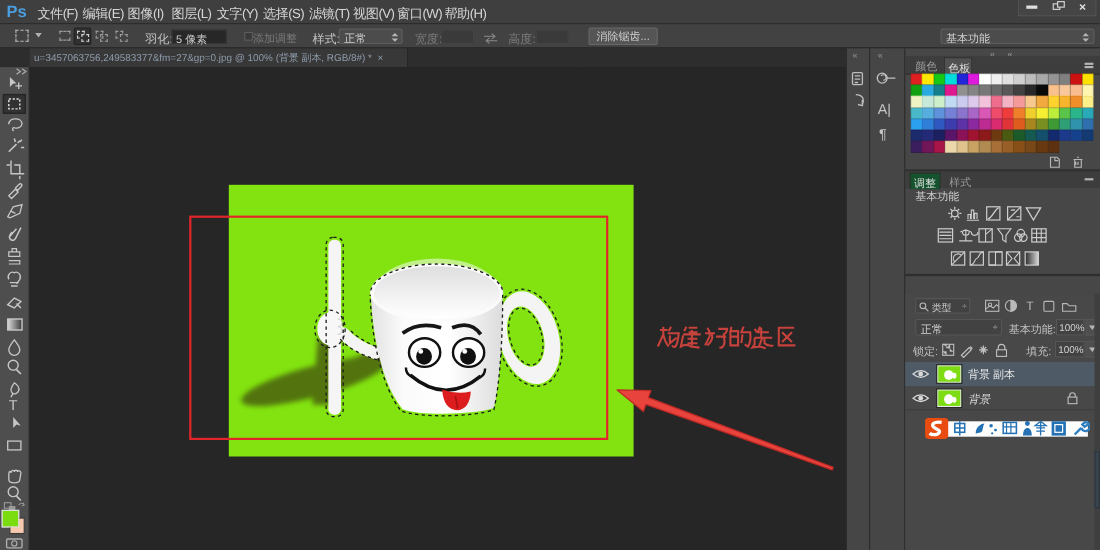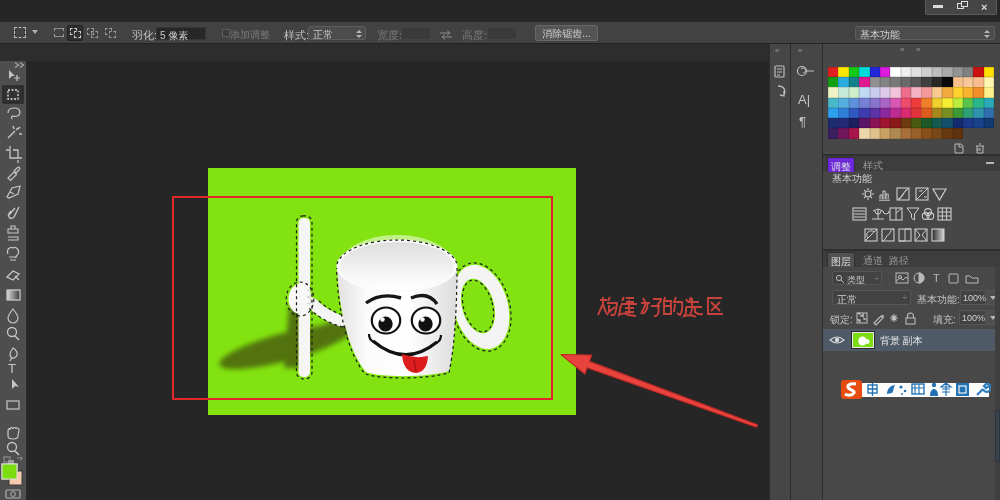--- a/index.html
+++ b/index.html
@@ -21,20 +21,33 @@
 .dna{position:absolute;width:0;height:0;border-left:3px solid transparent;border-right:3px solid transparent;border-top:4px solid #b5b5b5;}
 .ddl{position:absolute;background:#4c4c4c;border:1px solid #5e5e5e;border-radius:2px;height:14px;font-size:10px;color:#d0d0d0;padding:1px 4px;}
 .panelcol{left:823px;top:44px;width:177px;height:456px;background:#474747;}
 .dockA{left:769px;top:44px;width:22px;height:456px;background:#464646;border-left:1px solid #2b2b2b;border-right:1px solid #2b2b2b;}
 .dockB{left:791px;top:44px;width:32px;height:456px;background:#464646;border-right:1px solid #2b2b2b;}
 </style>
 </head>
 <body>
 <div id="app">
 
+  <div class="abs menubar">
+    <span class="ps">Ps</span>
+    <span class="menu" style="left:34px">文件(F)</span>
+    <span class="menu" style="left:75px">编辑(E)</span>
+    <span class="menu" style="left:116px">图像(I)</span>
+    <span class="menu" style="left:156px">图层(L)</span>
+    <span class="menu" style="left:197px">文字(Y)</span>
+    <span class="menu" style="left:239px">选择(S)</span>
+    <span class="menu" style="left:281px">滤镜(T)</span>
+    <span class="menu" style="left:321px">视图(V)</span>
+    <span class="menu" style="left:361px">窗口(W)</span>
+    <span class="menu" style="left:404px">帮助(H)</span>
+  </div>
 
   <div class="abs" style="left:925px;top:0;width:72px;height:15px;border:1px solid #5a5a5a;border-top:none;border-radius:0 0 2px 2px;background:#454545;"></div>
   <div class="abs" style="left:933px;top:5px;width:10px;height:3px;background:#ddd;"></div>
   <div class="abs" style="left:957px;top:3px;width:7px;height:6px;border:1.5px solid #ddd;"></div>
   <div class="abs" style="left:961px;top:1px;width:7px;height:6px;border:1.5px solid #ddd;background:#454545;"></div>
   <div class="abs" style="left:981px;top:1px;color:#ddd;font-size:11px;font-weight:bold;">×</div>
 
   <div class="abs optbar">
 
     <div class="abs" style="left:14px;top:5px;width:12px;height:11px;border:1px dashed #b8b8b8;"></div>
@@ -63,20 +76,21 @@
         <path d="M2 3 h10 m-3 -2.5 l3 2.5 l-3 2.5 M14 7 h-10 m3 -2.5 l-3 2.5 l3 2.5" stroke="#8a8a8a" fill="none" stroke-width="1"></path>
       </svg>
     <span class="abs gray" style="left:462px;top:6px;">高度:</span>
     <div class="inbox" style="left:487px;top:5px;width:30px;background:#3a3a3a;border-color:#444;"></div>
     <div class="sep" style="left:526px"></div>
     <div class="abs" style="left:535px;top:3px;width:63px;height:16px;background:#555;border:1px solid #686868;border-radius:2px;color:#cfcfcf;font-size:10px;text-align:center;line-height:15px;">消除锯齿...</div>
     <div class="ddl" style="left:855px;top:4px;width:140px;">基本功能<span class="spn" style="right:4px;top:3px;"></span><span class="spn2" style="right:4px;top:8px;"></span></div>
   </div>
 
   <div class="abs tabbar">
+    <div class="abs" style="left:27px;top:0;width:344px;height:17px;background:#383838;border-right:1px solid #262626;color:#8e9cab;font-size:9px;line-height:17px;white-space:nowrap;overflow:hidden;padding-left:4px;">u=3457063756,249583377&amp;fm=27&amp;gp=0.jpg @ 100% (背景 副本, RGB/8#) * &nbsp;×</div>
   </div>
 
   <div class="abs toolbar" id="toolbar">
    <svg width="27" height="439" style="position:absolute;left:0;top:0" fill="none" stroke="#c6c6c6" stroke-width="1.3">
     <path d="M15 1.5 l3.5 2.5 l-3.5 2.5 M20 1.5 l3.5 2.5 l-3.5 2.5" stroke-width="1.2" stroke="#a8a8a8"></path>
     <path d="M9 9 l0 9 l3 -3 l3 0 z" fill="#c6c6c6" stroke="none"></path>
     <path d="M17 14 l0 6 M14 17 l6 0" stroke-width="1.2"></path>
     <rect x="3" y="25" width="20" height="17" fill="#323232" stroke="#262626"></rect>
     <rect x="8" y="29" width="10" height="9" stroke-dasharray="2 1.5" stroke="#e0e0e0"></rect>
     <path d="M8 52 c0 -3.5 3 -5 6 -5 c3.5 0 6 1.8 6 4.5 c0 2.7 -3.5 4.5 -6.5 3.7 c-2 -0.6 -3 1.8 -1 2.8" stroke-width="1.2"></path>
@@ -222,20 +236,26 @@
         <path d="M15 9 h8 M10 7 a2.5 2.5 0 1 1 2 4" stroke-width="1"></path>
       <text x="7" y="42" font-size="13" fill="#c6c6c6" stroke="none">A|</text>
       <text x="8" y="64" font-size="13" fill="#c6c6c6" stroke="none">¶</text>
     </svg>
   </div>
 
   <div class="abs panelcol" id="panelcol">
     <div class="abs" style="left:77px;top:1px;color:#9a9a9a;font-size:8px;">«</div>
     <div class="abs" style="left:93px;top:1px;color:#9a9a9a;font-size:8px;">«</div>
 
+    <div class="abs" style="left:0;top:7px;width:177px;height:17px;background:#3d3d3d;border-bottom:1px solid #303030;">
+      <span class="abs" style="left:9px;top:3px;font-size:10px;color:#9a9a9a;">颜色</span>
+      <div class="abs" style="left:35px;top:1px;width:26px;height:16px;background:#515151;border:1px solid #303030;border-bottom:none;color:#dedede;font-size:10px;padding:2px 0 0 3px;">色板</div>
+      <div class="abs" style="left:163px;top:6px;width:8px;height:1.5px;background:#b5b5b5;"></div>
+      <div class="abs" style="left:163px;top:9px;width:8px;height:1.5px;background:#b5b5b5;"></div>
+    </div>
     <div class="abs" id="swgrid" style="left:5px;top:23px;width:166px;height:72px;">
         <i style="position:absolute;left:0.00px;top:0.0px;width:10.55px;height:10.4px;background:#e02020;box-shadow:inset 0 0 0 0.5px rgba(0,0,0,.22)"></i>
         <i style="position:absolute;left:10.38px;top:0.0px;width:10.55px;height:10.4px;background:#ffe800;box-shadow:inset 0 0 0 0.5px rgba(0,0,0,.22)"></i>
         <i style="position:absolute;left:20.75px;top:0.0px;width:10.55px;height:10.4px;background:#16c916;box-shadow:inset 0 0 0 0.5px rgba(0,0,0,.22)"></i>
         <i style="position:absolute;left:31.12px;top:0.0px;width:10.55px;height:10.4px;background:#00dcdc;box-shadow:inset 0 0 0 0.5px rgba(0,0,0,.22)"></i>
         <i style="position:absolute;left:41.50px;top:0.0px;width:10.55px;height:10.4px;background:#2126d8;box-shadow:inset 0 0 0 0.5px rgba(0,0,0,.22)"></i>
         <i style="position:absolute;left:51.88px;top:0.0px;width:10.55px;height:10.4px;background:#dd1add;box-shadow:inset 0 0 0 0.5px rgba(0,0,0,.22)"></i>
         <i style="position:absolute;left:62.25px;top:0.0px;width:10.55px;height:10.4px;background:#ffffff;box-shadow:inset 0 0 0 0.5px rgba(0,0,0,.22)"></i>
         <i style="position:absolute;left:72.62px;top:0.0px;width:10.55px;height:10.4px;background:#f0f0f0;box-shadow:inset 0 0 0 0.5px rgba(0,0,0,.22)"></i>
         <i style="position:absolute;left:83.00px;top:0.0px;width:10.55px;height:10.4px;background:#e0e0e0;box-shadow:inset 0 0 0 0.5px rgba(0,0,0,.22)"></i>
@@ -342,21 +362,21 @@
       </div>
     <div class="abs" style="left:0;top:97px;width:177px;height:13px;">
       <svg width="177" height="13" fill="none" stroke="#b9b9b9" stroke-width="1">
         <path d="M132 2 h6 l2 2 v7 h-8 z M136 2 v3 h3"></path>
         <path d="M153 4 h8 m-7 0 v7 h6 v-7 m-4 -2 h2 m-3 4 v3 m2 -3 v3"></path>
       </svg>
     </div>
 
     <div class="abs" style="left:0;top:110px;width:177px;height:2px;background:#2e2e2e;"></div>
     <div class="abs" style="left:0;top:112px;width:177px;height:15px;background:#3d3d3d;">
-      <div class="abs" style="left:4px;top:1px;width:28px;height:15px;background:#6d28d9;border:1px solid #303030;border-bottom:none;color:#dedede;font-size:10px;padding:2px 0 0 3px;">调整</div>
+      <div class="abs" style="left:4px;top:1px;width:28px;height:15px;background:#14532d;border:1px solid #303030;border-bottom:none;color:#dedede;font-size:10px;padding:2px 0 0 3px;">调整</div>
       <span class="abs" style="left:40px;top:3px;font-size:10px;color:#9a9a9a;">样式</span>
       <div class="abs" style="left:163px;top:6px;width:8px;height:1.5px;background:#b5b5b5;"></div>
     </div>
     <div class="abs" style="left:9px;top:128px;color:#cfcfcf;font-size:10px;">基本功能</div>
     <div class="abs" id="adjicons" style="left:0;top:143px;width:177px;height:56px;">
       <svg width="177" height="56" fill="none" stroke="#cdcdcd" stroke-width="1.1">
 
         <circle cx="45" cy="7" r="3"></circle>
           <path d="M45 1 v2 M45 11 v2 M39 7 h2 M49 7 h2 M41 3 l1.4 1.4 M47.6 9.6 l1.4 1.4 M49 3 l-1.4 1.4 M42.4 9.6 L41 11"></path>
         <path d="M57 12 v-4 h2.2 v4 m0.8 0 v-8 h2.2 v8 m0.8 0 v-5 h2.2 v5 M56 13.2 h11" stroke-width="1"></path>
@@ -392,25 +412,20 @@
         <defs>
             <linearGradient id="gm" x1="0" y1="0" x2="1" y2="0">
               <stop offset="0" stop-color="#2a2a2a"></stop>
               <stop offset="1" stop-color="#d8d8d8"></stop>
             </linearGradient>
           </defs>
       </svg>
     </div>
 
     <div class="abs" style="left:0;top:205px;width:177px;height:2px;background:#2e2e2e;"></div>
-    <div class="abs" style="left:0;top:207px;width:177px;height:16px;background:#3d3d3d;">
-      <div class="abs" style="left:4px;top:1px;width:28px;height:16px;background:#515151;border:1px solid #303030;border-bottom:none;color:#dedede;font-size:10px;padding:2px 0 0 3px;">图层</div>
-      <span class="abs" style="left:40px;top:3px;font-size:10px;color:#9a9a9a;">通道</span>
-      <span class="abs" style="left:66px;top:3px;font-size:10px;color:#9a9a9a;">路径</span>
-    </div>
     <div class="abs" style="left:0;top:223px;width:177px;height:277px;background:#484848;">
 
       <div class="abs" style="left:9px;top:4px;width:50px;height:14px;background:#424242;border:1px solid #555;border-radius:2px;color:#c9c9c9;font-size:9px;">
         <svg style="position:absolute;left:2px;top:2px" width="10" height="10">
             <circle cx="4" cy="4" r="2.6" fill="none" stroke="#b9b9b9"></circle>
             <path d="M6 6 l3 3" stroke="#b9b9b9"></path>
           </svg>
           <span style="position:absolute;left:14px;top:2px;">类型</span>
         <span style="position:absolute;right:2px;top:2px;color:#999;font-size:8px;">÷</span>
       </div>
@@ -451,21 +466,38 @@
         <svg class="abs" style="left:6px;top:5px" width="16" height="12">
             <path d="M1 6 Q8 0 15 6 Q8 12 1 6 Z" fill="none" stroke="#d8d8d8" stroke-width="1.1"></path>
             <circle cx="8" cy="6" r="2.2" fill="#d8d8d8"></circle>
           </svg>
         <div class="abs" style="left:29px;top:3px;width:22px;height:16px;background:#7ddd12;border:1px solid #e8e8e8;outline:1px solid #2a2a2a;">
           <svg width="20" height="14">
               <ellipse cx="9.5" cy="8" rx="4.2" ry="4.5" fill="#fff"></ellipse>
               <ellipse cx="14.5" cy="8.5" rx="2" ry="2.6" fill="#fff"></ellipse>
             </svg>
         </div>
-        <span class="abs" style="left:57px;top:5px;font-size:10px;color:#e8e8e8;font-family:Liberation Serif, serif;">背景 副本</span>
+        <span class="abs" style="left:57px;top:5px;font-size:10px;color:#e8e8e8;">背景 副本</span>
+      </div>
+      <div class="abs" style="left:0;top:84px;width:177px;height:22px;border-bottom:1px solid #3e3e3e;">
+        <svg class="abs" style="left:6px;top:5px" width="16" height="12">
+            <path d="M1 6 Q8 0 15 6 Q8 12 1 6 Z" fill="none" stroke="#d8d8d8" stroke-width="1.1"></path>
+            <circle cx="8" cy="6" r="2.2" fill="#d8d8d8"></circle>
+          </svg>
+        <div class="abs" style="left:29px;top:3px;width:22px;height:16px;background:#7ddd12;border:1px solid #e8e8e8;outline:1px solid #2a2a2a;">
+          <svg width="20" height="14">
+              <ellipse cx="9.5" cy="8" rx="4.2" ry="4.5" fill="#fff"></ellipse>
+              <ellipse cx="14.5" cy="8.5" rx="2" ry="2.6" fill="#fff"></ellipse>
+            </svg>
+        </div>
+        <span class="abs" style="left:57px;top:5px;font-size:10px;color:#dcdcdc;font-style:italic;">背景</span>
+        <svg class="abs" style="left:146px;top:5px" width="12" height="12" fill="none" stroke="#c0c0c0" stroke-width="1">
+            <rect x="2" y="5" width="8" height="6"></rect>
+            <path d="M3.5 5 v-1.5 a2.5 2.5 0 0 1 5 0 V5"></path>
+          </svg>
       </div>
 
       <svg class="abs" style="left:18px;top:113px" width="150" height="20">
         <rect x="20" y="3" width="128" height="14" fill="#fdfdfd"></rect>
         <rect x="0" y="0" width="21" height="19" rx="3" fill="#e84c10"></rect>
         <path d="M15 4 C8 3 5 6 8 8.5 C11 11 14 10.5 13 13 C11 16 6 15.5 4 14" stroke="#fff" stroke-width="3" fill="none"></path>
         <g fill="none" stroke="#2472b4" stroke-width="1.4">
           <rect x="27" y="5" width="9" height="8"></rect>
             <path d="M31.5 3 v13 M27 9 h9"></path>
           <path d="M46 14 c0 -6 5 -9 8 -9 c-2 3 -1 6 -3 8 z" fill="#2472b4" stroke="none"></path>

